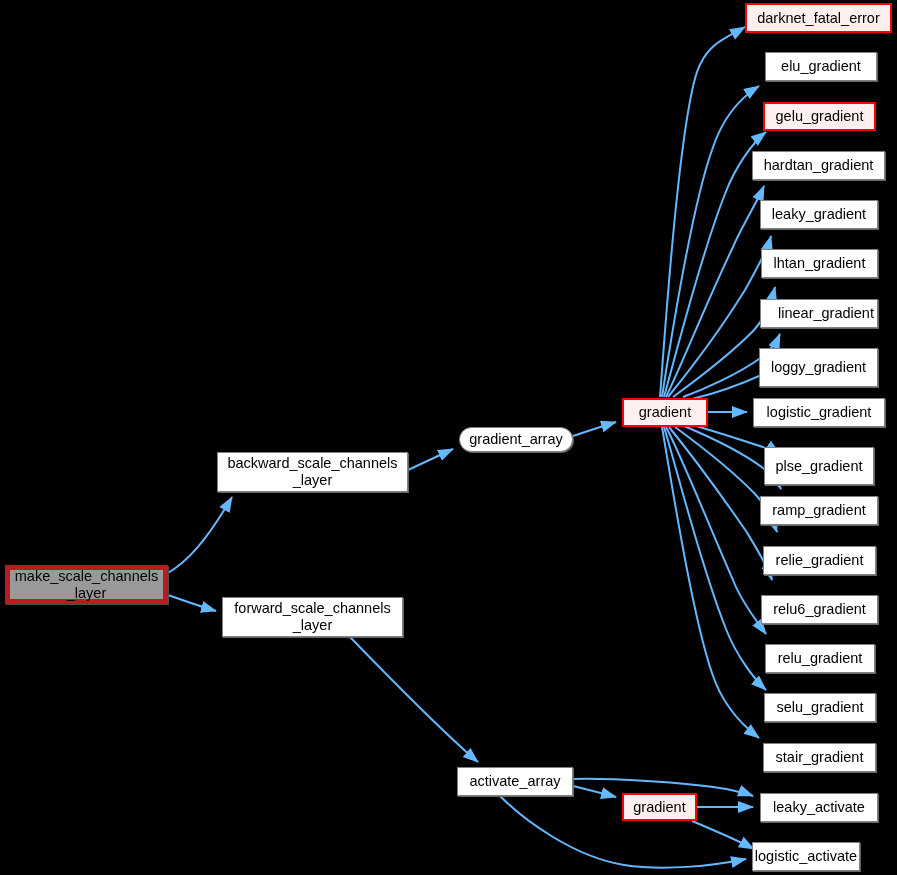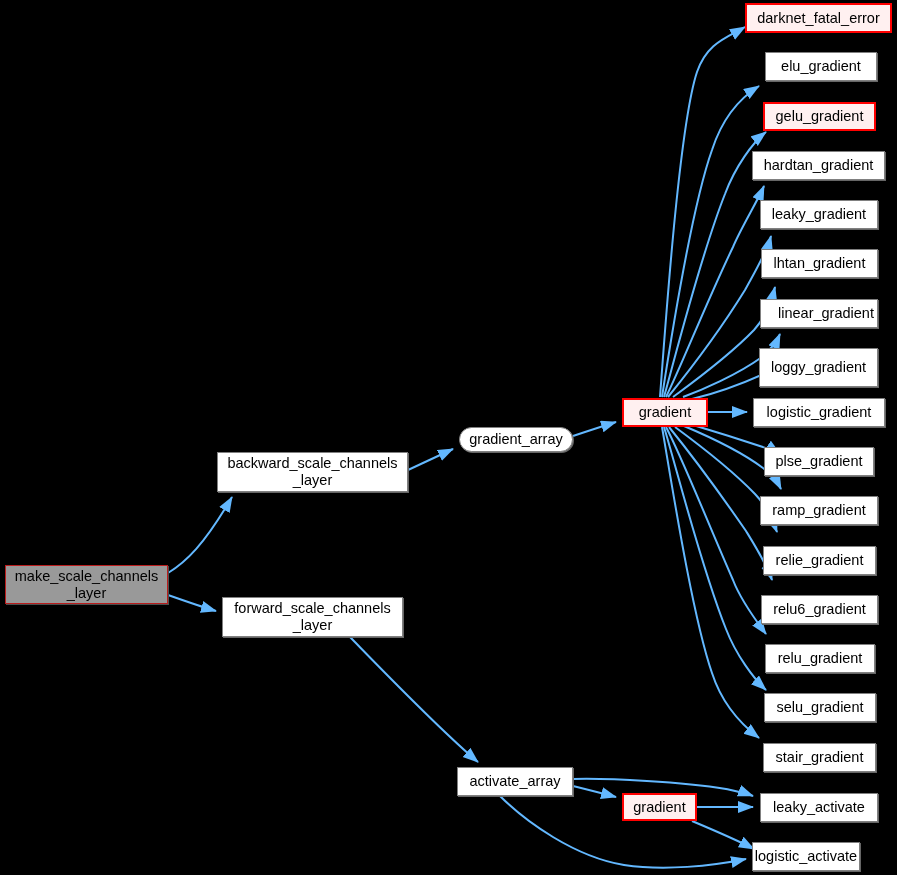--- a/index.html
+++ b/index.html
@@ -40,21 +40,21 @@
     box-shadow: 1px 1px 0 0 #666666;
     z-index: 5;
   }
   .node.red {
     border: 2px solid #ff0000;
     background: #fff0f0;
     box-shadow: none;
   }
   .node.gray {
     background: #999999;
-    border: 1px solid #b91c1c;
+    border: 5px solid #b91c1c;
     box-shadow: 1px 1px 0 0 #4d4d4d;
   }
 </style>
 </head>
 <body>
 
 <div id="canvas">
   <svg id="edges" viewBox="0 0 897 875" xmlns="http://www.w3.org/2000/svg">
     <defs>
       <marker id="arrow" markerWidth="9" markerHeight="9" refX="7.5" refY="3" orient="auto" markerUnits="strokeWidth">
@@ -103,21 +103,21 @@
       <div class="node red" style="left: 622px; top: 793px; width: 75px; height: 28px;">gradient</div>
       <div class="node red" style="left: 745px; top: 3px; width: 147px; height: 30px;">darknet_fatal_error</div>
       <div class="node" style="left: 765px; top: 52px; width: 112px; height: 29px;">elu_gradient</div>
       <div class="node red" style="left: 763px; top: 102px; width: 113px; height: 29px;">gelu_gradient</div>
       <div class="node" style="left: 752px; top: 151px; width: 133px; height: 29px;">hardtan_gradient</div>
       <div class="node" style="left: 760px; top: 200px; width: 118px; height: 29px;">leaky_gradient</div>
       <div class="node" style="left: 761px; top: 249px; width: 117px; height: 29px;">lhtan_gradient</div>
       <div class="node" style="left: 760px; top: 299px; width: 118px; height: 29px; padding-left: 14px;">linear_gradient</div>
       <div class="node" style="left: 759px; top: 348px; width: 119px; height: 39px;">loggy_gradient</div>
       <div class="node" style="left: 753px; top: 398px; width: 132px; height: 29px;">logistic_gradient</div>
-      <div class="node" style="left: 764px; top: 447px; width: 110px; height: 29px;">plse_gradient</div>
+      <div class="node" style="left: 764px; top: 447px; width: 110px; height: 38px;">plse_gradient</div>
       <div class="node" style="left: 760px; top: 496px; width: 118px; height: 29px;">ramp_gradient</div>
       <div class="node" style="left: 763px; top: 546px; width: 113px; height: 29px;">relie_gradient</div>
       <div class="node" style="left: 761px; top: 595px; width: 117px; height: 29px;">relu6_gradient</div>
       <div class="node" style="left: 765px; top: 644px; width: 110px; height: 29px;">relu_gradient</div>
       <div class="node" style="left: 764px; top: 693px; width: 112px; height: 29px;">selu_gradient</div>
       <div class="node" style="left: 763px; top: 743px; width: 113px; height: 29px;">stair_gradient</div>
       <div class="node" style="left: 760px; top: 793px; width: 118px; height: 29px;">leaky_activate</div>
       <div class="node" style="left: 752px; top: 842px; width: 108px; height: 29px;">logistic_activate</div>
     </div>
 </div>

